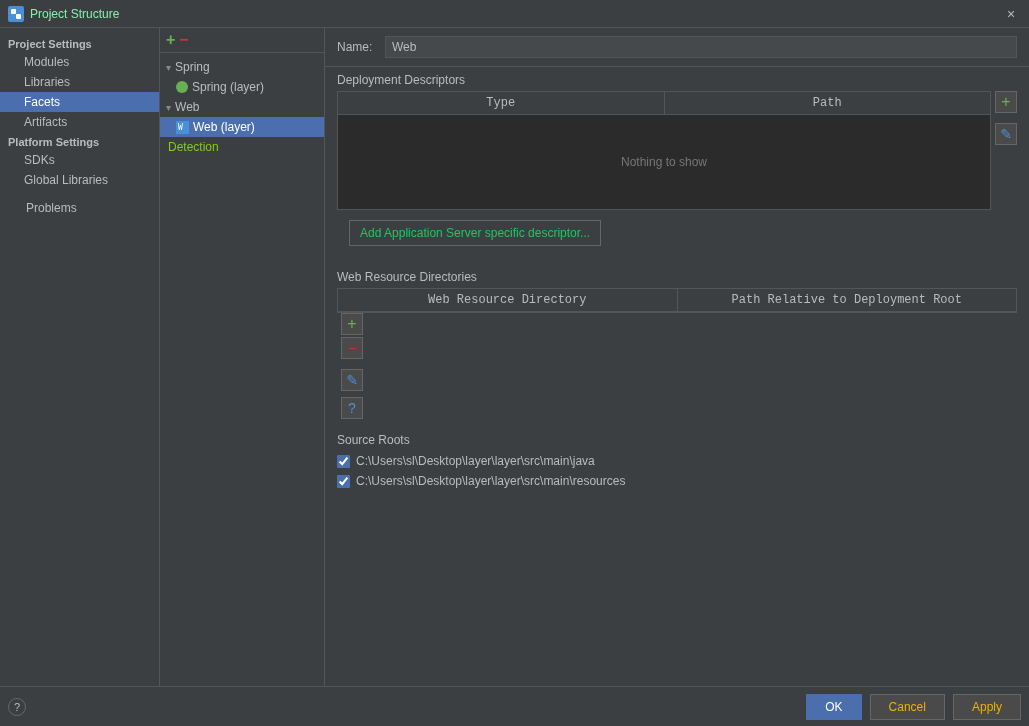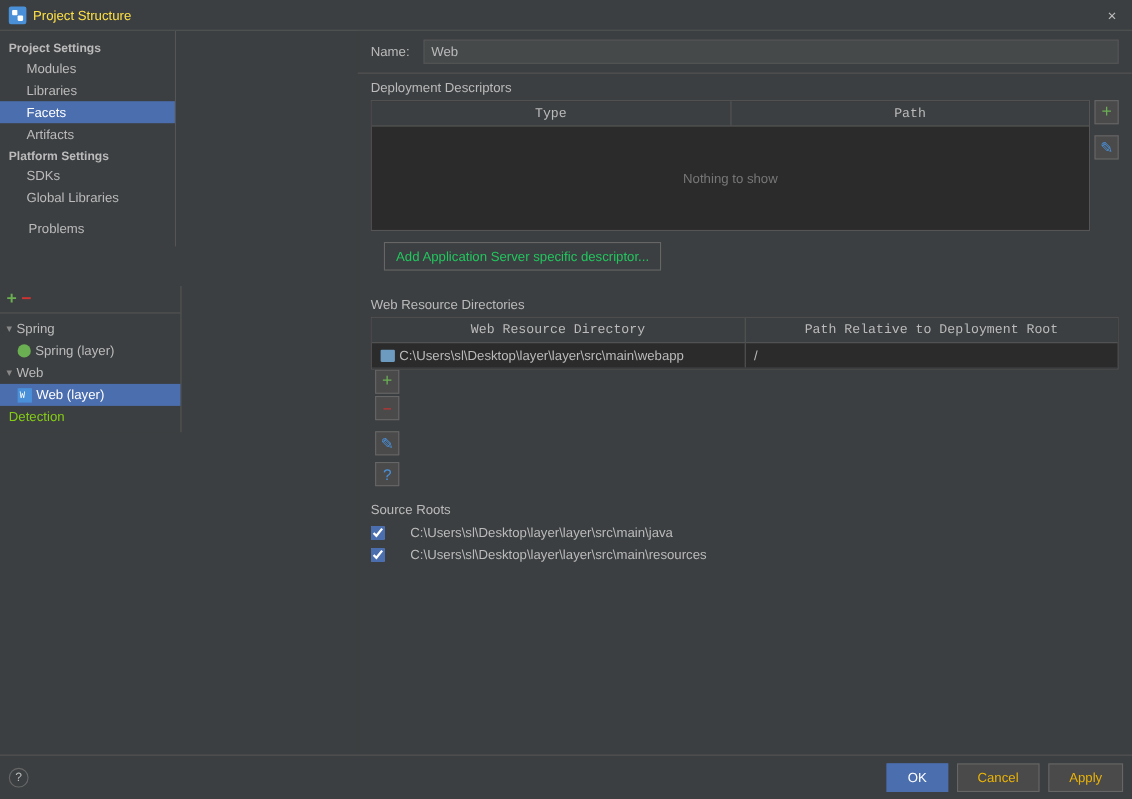--- a/index.html
+++ b/index.html
@@ -30,21 +30,21 @@
     }
     .title-icon {
       width: 16px;
       height: 16px;
       background: #4a90d9;
       border-radius: 2px;
       display: flex; align-items: center; justify-content: center;
       font-size: 10px; color: white; font-weight: bold;
     }
     .title-text {
-      color: #fde047;
+      color: #86efac;
       font-size: 12px;
     }
     .close-btn {
       cursor: pointer;
       color: #bbbbbb;
       font-size: 14px;
       width: 20px; height: 20px;
       display: flex; align-items: center; justify-content: center;
     }
 
@@ -237,21 +237,21 @@
       padding: 5px 10px;
       font-size: 12px;
       cursor: pointer;
     }
 
     
     .checkbox-row {
       display: flex;
       align-items: center;
       padding: 3px 12px;
-      gap: 23px;
+      gap: 6px;
       font-size: 12px;
       color: #bbbbbb;
     }
     .checkbox-row input[type=checkbox] {
       accent-color: #4b6eaf;
     }
     .btn {
       padding: 5px 18px;
       font-size: 12px;
       cursor: pointer;
@@ -290,24 +290,23 @@
     }
 
     .dialog-body {
       display: flex;
       flex: 1;
       overflow: hidden;
     }
 
     .left-panels {
       display: flex;
-      flex-direction: column;
+      flex-direction: row;
       width: 325px;
       flex-shrink: 0;
-      gap: 36px;
     }
 
     .icon-plus {
       color: #6aaf52;
       font-size: 16px;
       cursor: pointer;
       font-weight: bold;
       line-height: 1;
     }
     .icon-minus {
@@ -424,27 +423,20 @@
           <button class="add-descriptor-btn">Add Application Server specific descriptor...</button>
         </div>
 
         <div class="section-header">Web Resource Directories</div>
         <div style="position:relative; margin: 0 12px 8px 12px; display:flex;flex-direction:column;">
           <div class="table-container" style="flex:1; margin:0;">
             <div class="table-header">
               <div class="table-col-header">Web Resource Directory</div>
               <div class="table-col-header">Path Relative to Deployment Root</div>
             </div>
-            <div class="table-row-data">
-              <div class="table-cell" style="display:flex;align-items:center;gap:4px;">
-                <div class="icon-folder" style="width:13px;height:11px;flex-shrink:0;"></div>
-                <span>C:\Users\sl\Desktop\layer\layer\src\main\webapp</span>
-              </div>
-              <div class="table-cell">/</div>
-            </div>
           </div>
 
           <div style="display:flex;flex-direction:column;gap:2px;margin-left:4px;">
             <div class="table-side-btn green">+</div>
             <div class="table-side-btn" style="color:#cc3333;">−</div>
             <div style="height:6px;"></div>
             <div class="table-side-btn blue">✎</div>
             <div style="height:2px;"></div>
             <div class="table-side-btn question">?</div>
           </div>

